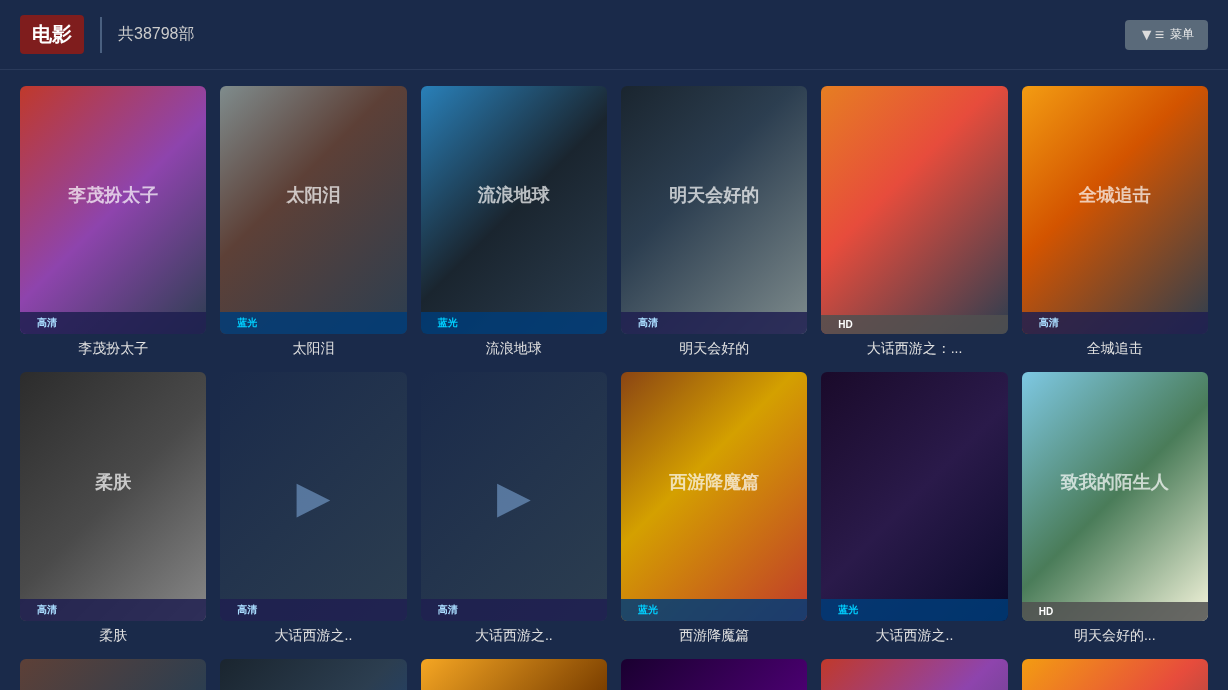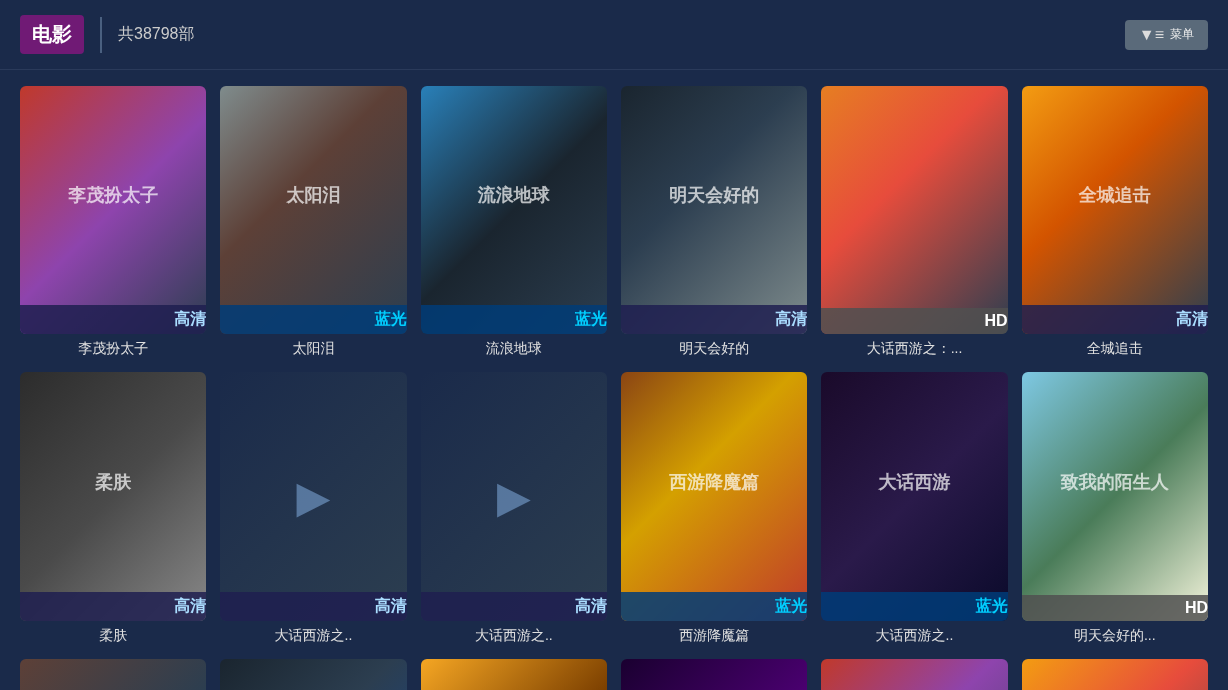--- a/index.html
+++ b/index.html
@@ -15,21 +15,21 @@
     
     .header {
       display: flex;
       align-items: center;
       height: 70px;
       padding: 0 20px;
       background: #1a2a4a;
       border-bottom: 1px solid #2a3a5a;
     }
     .header-logo {
-      background: #701a75;
+      background: #7f1d1d;
       color: #fff;
       font-size: 20px;
       font-weight: bold;
       padding: 6px 12px;
       border-radius: 4px;
     }
     .header-divider {
       width: 2px;
       height: 36px;
       background: #4a6080;
@@ -77,23 +77,23 @@
       aspect-ratio: 3/4;
       border-radius: 6px;
       overflow: hidden;
       background: #2a3a5a;
     }
     .movie-poster .quality-badge {
       position: absolute;
       bottom: 0;
       left: 0;
       right: 0;
-      text-align: right;
-      padding: 4px 0;
-      font-size: 16px;
+      text-align: left;
+      padding: 4px 17px;
+      font-size: 10px;
       font-weight: bold;
     }
     .badge-blue { background: rgba(0,60,120,0.85); color: #00cfff; }
     .badge-hd-en { background: rgba(80,80,80,0.85); color: #fff; }
     .badge-high { background: rgba(30,30,80,0.85); color: #aaddff; }
 
     .movie-title {
       font-size: 14px;
       text-align: center;
       margin-top: 6px;
@@ -225,21 +225,20 @@
     </div>
     <div class="movie-item">
       <div class="movie-poster poster-10">
         <div class="poster-text">西游降魔篇</div>
         <div class="quality-badge badge-blue">蓝光</div>
       </div>
       <div class="movie-title">西游降魔篇</div>
     </div>
     <div class="movie-item">
       <div class="movie-poster poster-11">
-        <div class="poster-text">大话西游</div>
         <div class="quality-badge badge-blue">蓝光</div>
       </div>
       <div class="movie-title">大话西游之..</div>
     </div>
     <div class="movie-item">
       <div class="movie-poster poster-12">
         <div class="poster-text">致我的陌生人</div>
         <div class="quality-badge badge-hd-en">HD</div>
       </div>
       <div class="movie-title">明天会好的...</div>

